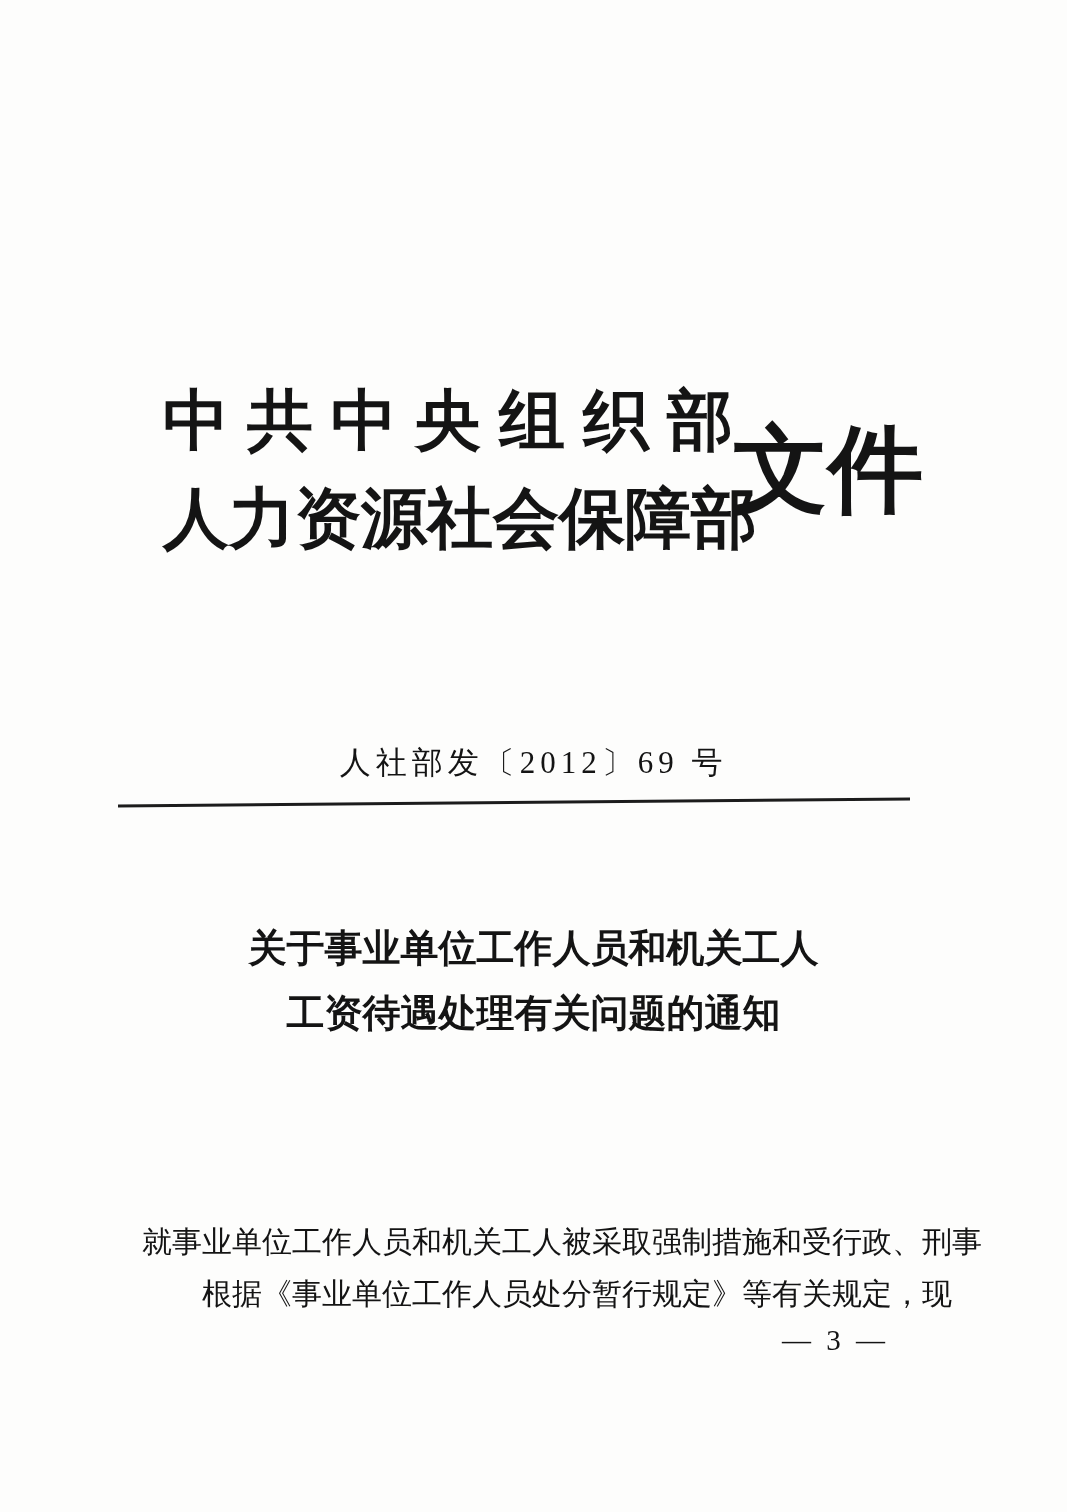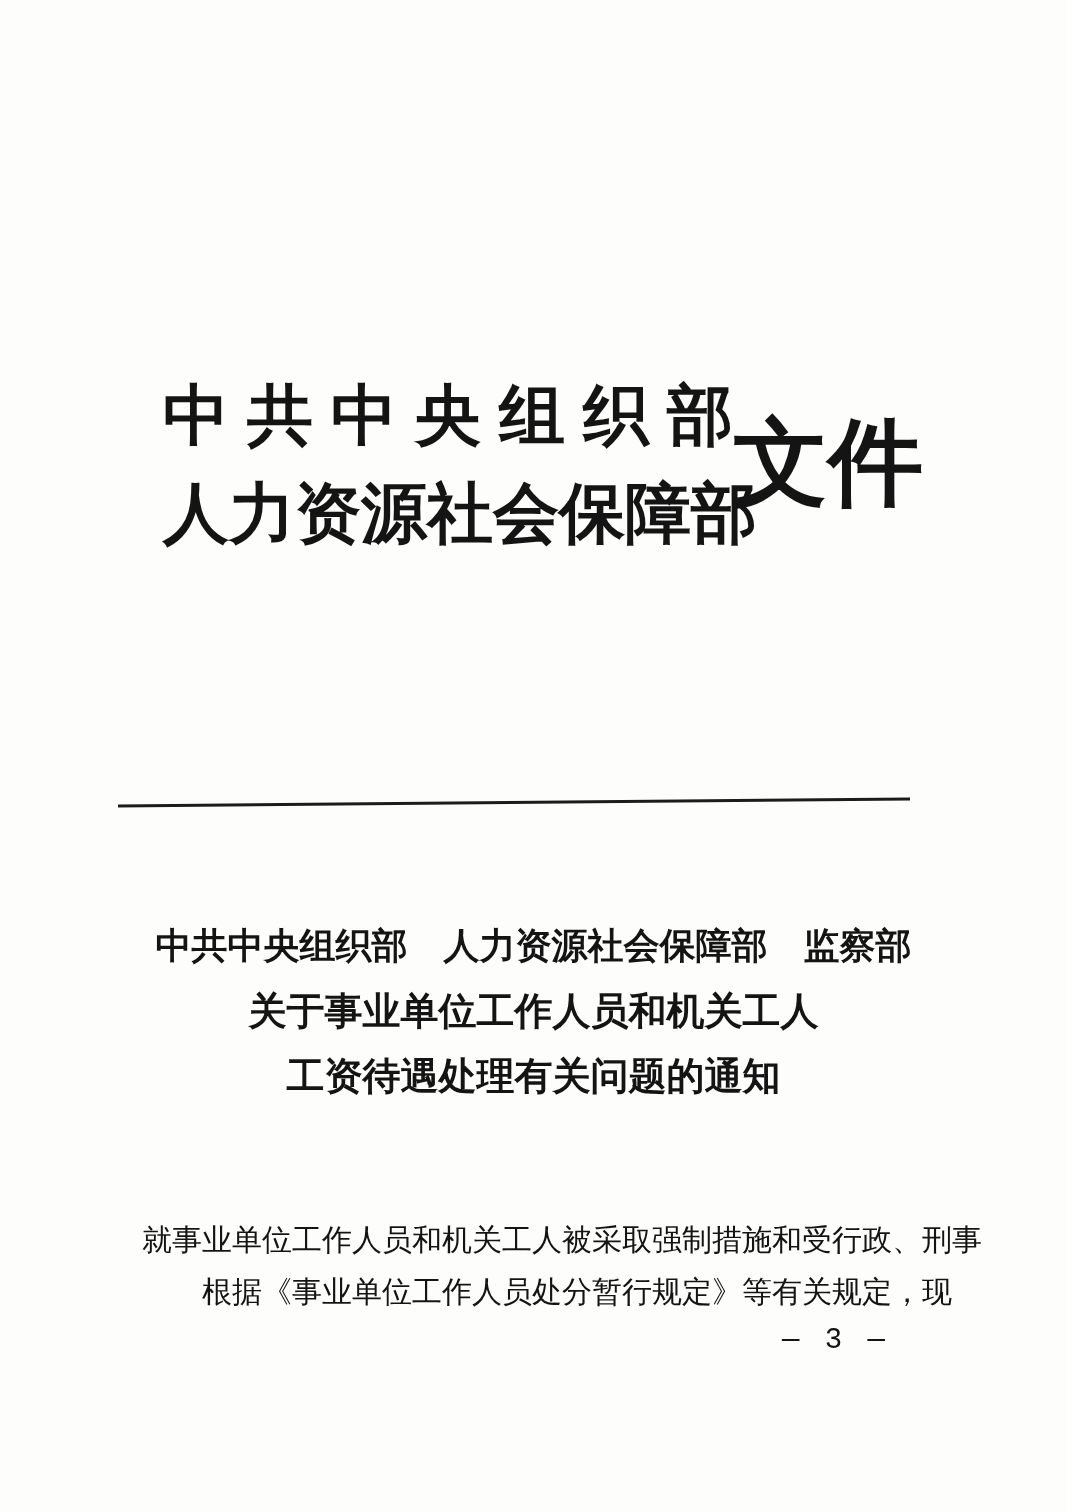--- a/index.html
+++ b/index.html
@@ -7,21 +7,21 @@
     padding: 0;
     background: #e8e8e8;
   }
   .page {
     position: relative;
     width: 1067px;
     height: 1512px;
     margin: 0 auto;
     background: #fdfdfc;
     color: #141414;
-    font-family: Liberation Mono, monospace;
+    font-family: Liberation Serif, serif;
     overflow: hidden;
   }
 
   
   .letterhead {
     position: absolute;
     top: 372px;
     left: 163px;
     display: flex;
     align-items: center;
@@ -120,25 +120,25 @@
 <div class="page">
 
   <header class="letterhead">
     <div class="org-names">
       <div class="org-line">中共中央组织部</div>
       <div class="org-line">人力资源社会保障部</div>
     </div>
     <div class="doc-type">文件</div>
   </header>
 
+  <div class="doc-number">人社部发〔2012〕69 号</div>
 
   <div class="rule"></div>
 
   <div class="title-block">
-    <div class="title-line orgs">中共中央组织部　人力资源社会保障部　监察部</div>
     <div class="title-line">关于事业单位工作人员和机关工人</div>
     <div class="title-line">工资待遇处理有关问题的通知</div>
   </div>
 
   <div class="body-text">
     <div class="body-line">就事业单位工作人员和机关工人被采取强制措施和受行政、刑事</div>
     <div class="body-line first">根据《事业单位工作人员处分暂行规定》等有关规定，现</div>
   </div>
 
   <div class="page-number">— 3 —</div>

